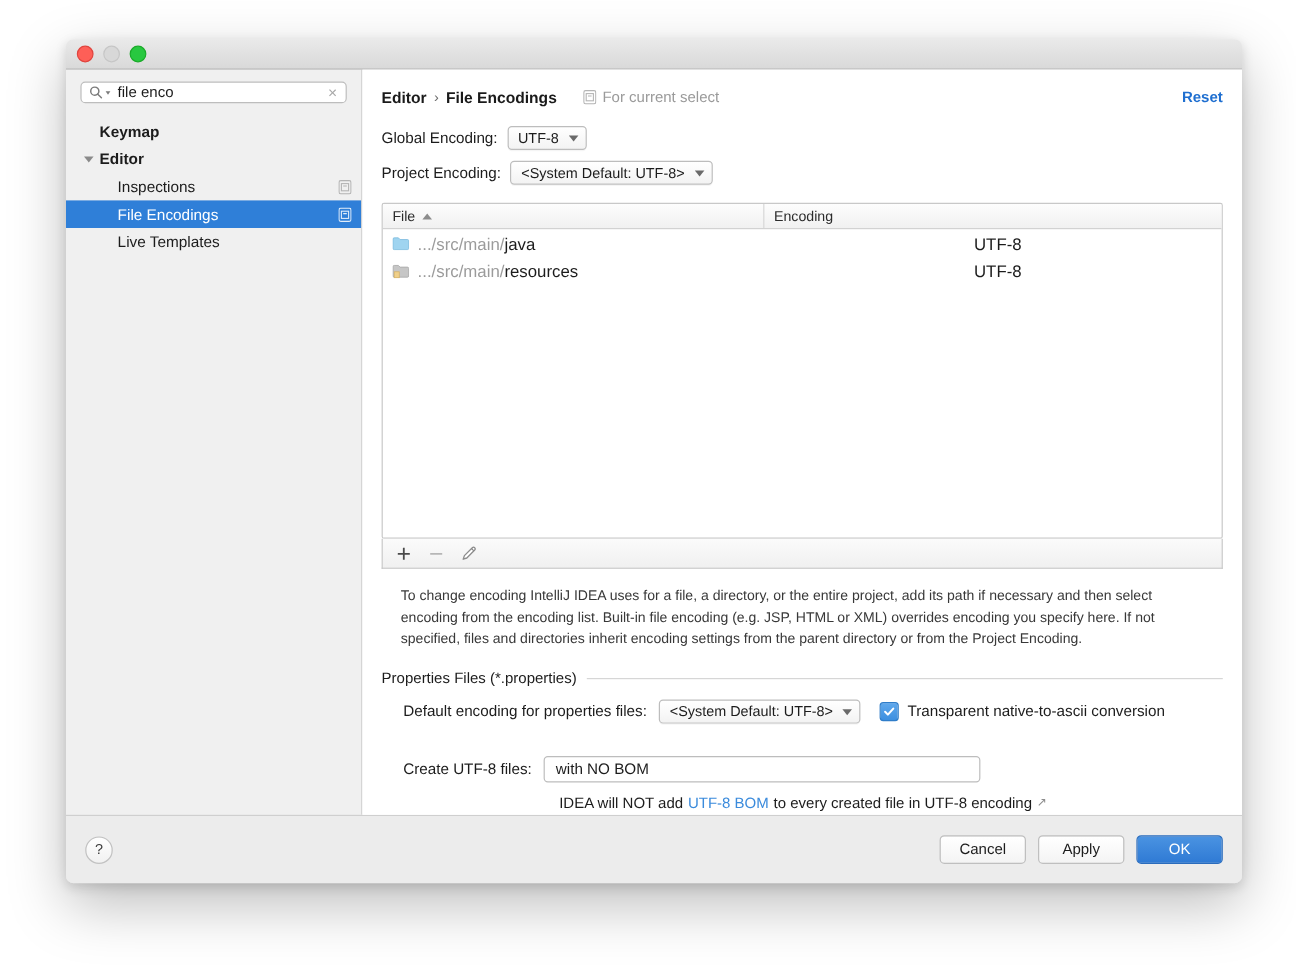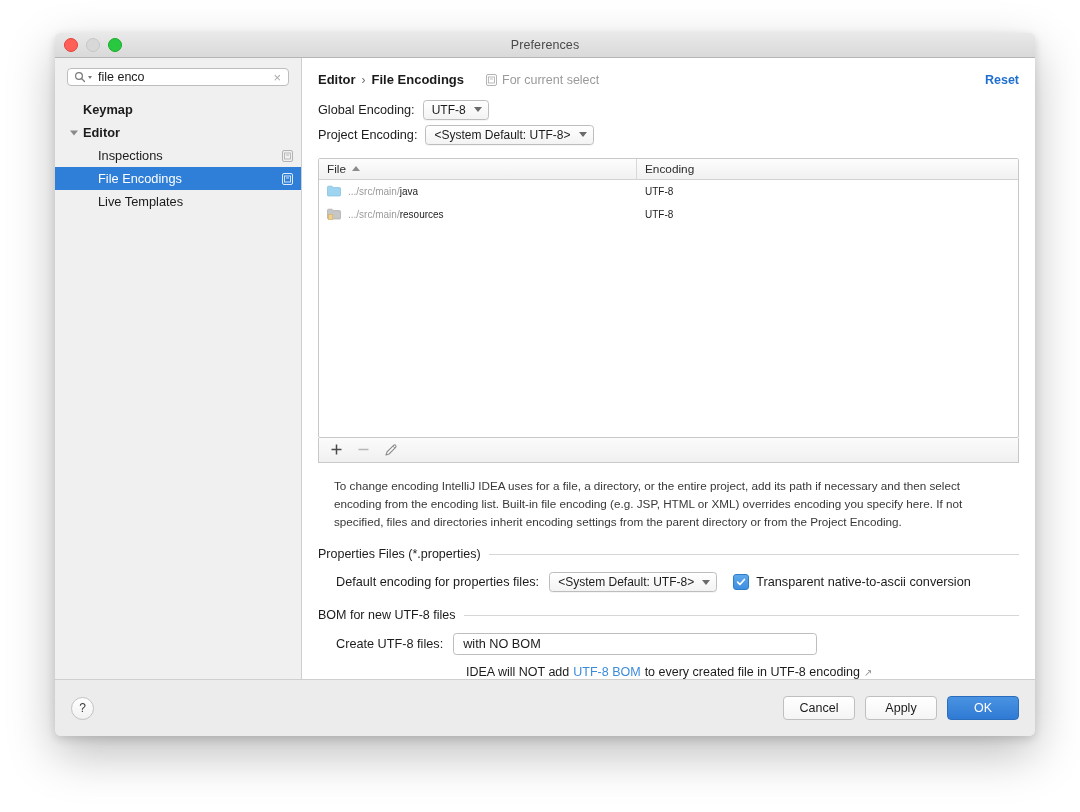--- a/index.html
+++ b/index.html
@@ -278,21 +278,22 @@
     width: 0; height: 0;
     border-left: 4px solid transparent;
     border-right: 4px solid transparent;
     border-bottom: 5px solid #8c8c8c;
   }
   #table-body { flex: 1; overflow: hidden; }
   .tr {
     display: flex;
     height: 23px;
     align-items: center;
-    font-size: 10px;
+    font-size: 14px;
+    text-align: center;
   }
   .td-path {
     width: 318px;
     display: flex;
     align-items: center;
     gap: 7px;
     padding-left: 8px;
     box-sizing: border-box;
   }
   .td-enc {
@@ -444,21 +445,20 @@
 <body>
 
 <div id="window">
 
   <div id="titlebar">
     <div class="traffic-lights">
       <div class="tl tl-close"></div>
       <div class="tl tl-min"></div>
       <div class="tl tl-zoom"></div>
     </div>
-    <div id="window-title">Preferences</div>
   </div>
 
   <div id="body">
 
     <div id="sidebar">
       <div id="search-wrap">
         <div id="search-box">
           <span class="search-glyph">
             <svg width="12" height="12" viewBox="0 0 12 12">
               <circle cx="5" cy="5" r="3.4" fill="none" stroke="#7a7a7a" stroke-width="1.2"></circle>
@@ -615,24 +615,20 @@
                     <polyline points="1.6,5.2 3.9,7.5 8.4,2.5" fill="none" stroke="#ffffff" stroke-width="1.7" stroke-linecap="round" stroke-linejoin="round"></polyline>
                   </svg>
                 </span>
                 <span>Transparent native-to-ascii conversion</span>
               </span>
             </div>
           </div>
         </div>
 
         <div class="section">
-          <div class="section-header">
-            <span>BOM for new UTF-8 files</span>
-            <span class="section-line"></span>
-          </div>
           <div class="section-body">
             <div class="inline-row">
               <span class="field-label">Create UTF-8 files:</span>
               <span class="wide-combo">
                 <span>with NO BOM</span>
                 <span class="caret"></span>
               </span>
             </div>
             <div id="bom-note">
               <span>IDEA will NOT add</span>

